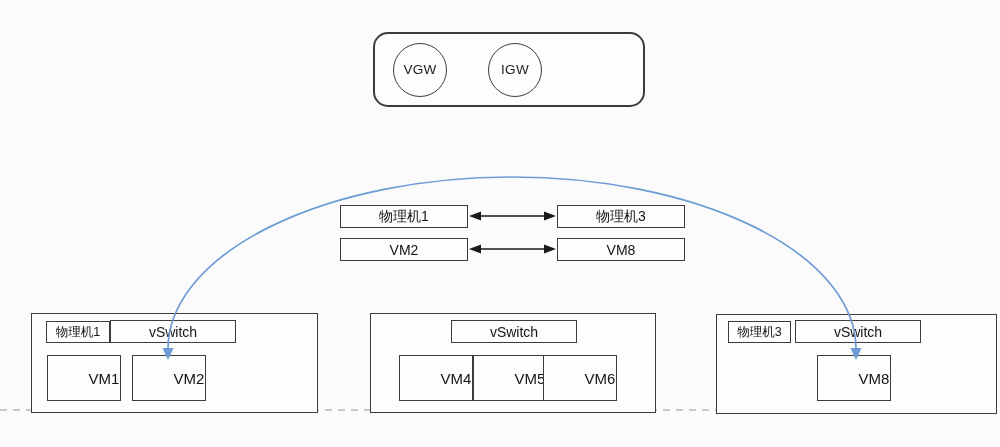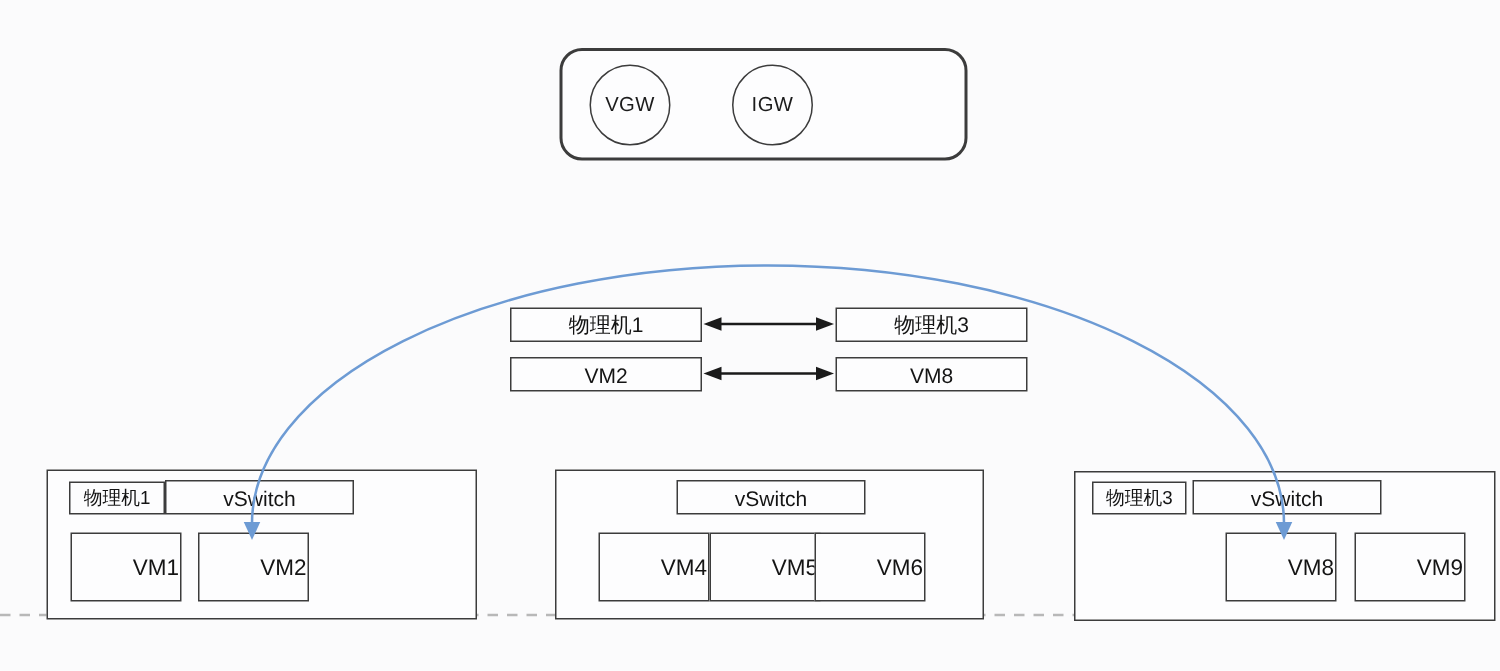--- a/index.html
+++ b/index.html
@@ -106,21 +106,20 @@
       <div class="vswitch" style="left:80px;top:6px;">vSwitch</div>
       <div class="vm" style="left:8px;margin-left:20px;">VM4</div>
       <div class="vm" style="left:102px;">VM5</div>
       <div class="vm" style="left:172px;">VM6</div>
     </div>
 
     <div class="host" style="left:716px;width:281px;top:314px;">
       <div class="hostname" style="left:11px;top:6px;width:63px;height:22px;">物理机3</div>
       <div class="vswitch" style="left:78px;top:5px;">vSwitch</div>
       <div class="vm" style="left:100px;top:40px;">VM8</div>
-      <div class="vm" style="left:186px;top:40px;">VM9</div>
     </div>
 
   </div>
 
   <svg class="svg-layer front-layer" viewBox="0 0 1000 447">
 
     <path d="M 168 349 A 344 172 0 0 1 856 349" fill="none" stroke="#6d9bd4" stroke-width="1.7"></path>
     <polygon points="162.5,348 173.5,348 168,360" fill="#6d9bd4"></polygon>
     <polygon points="850.5,348 861.5,348 856,360" fill="#6d9bd4"></polygon>
 

